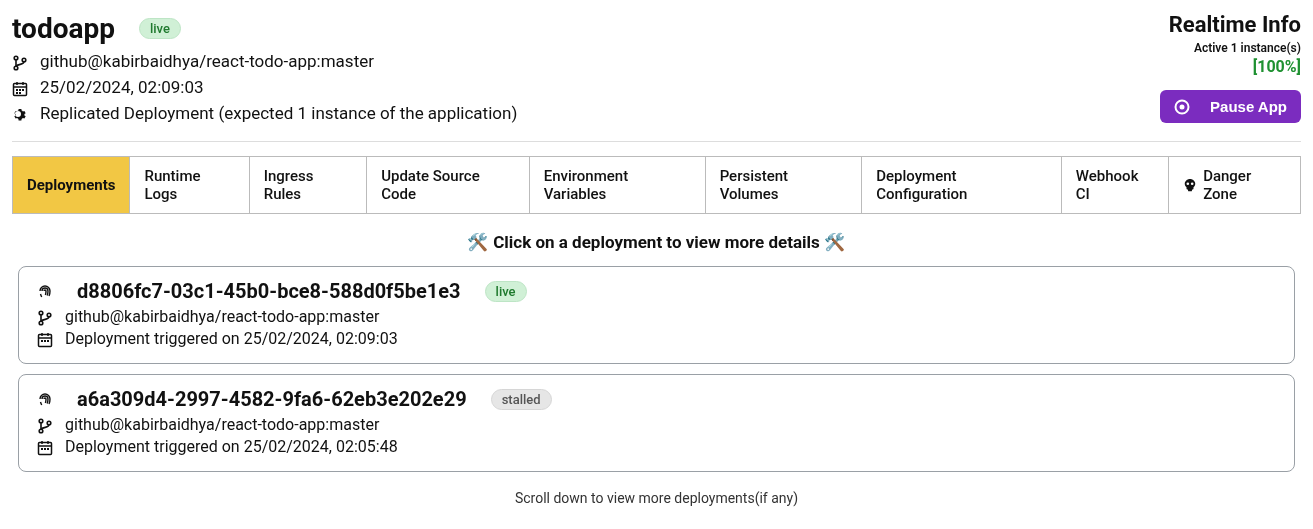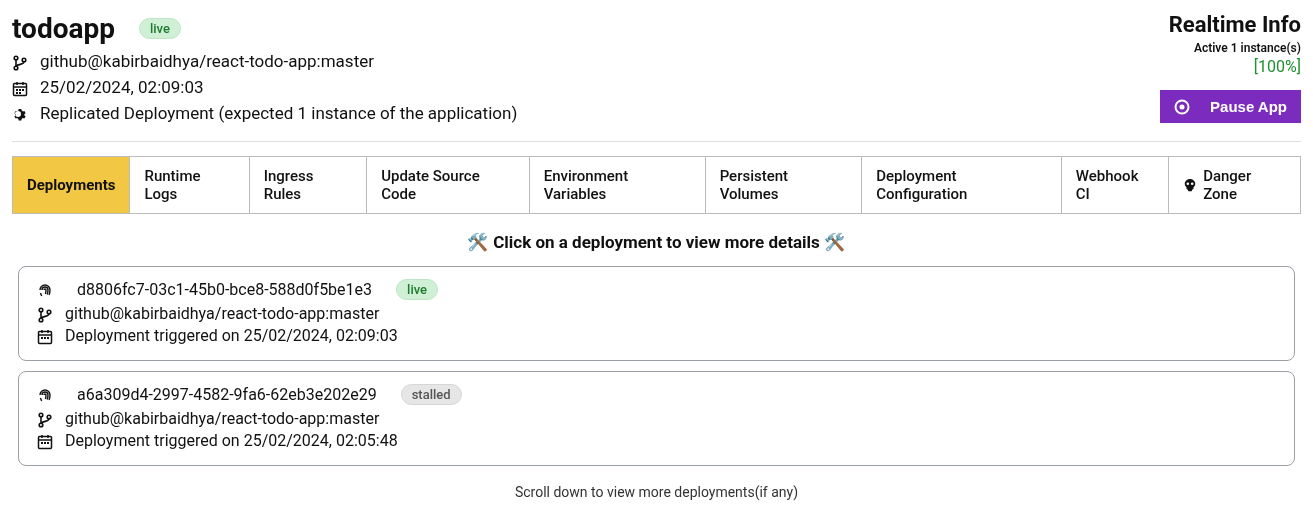--- a/index.html
+++ b/index.html
@@ -57,30 +57,30 @@
       font-size: 22px;
       font-weight: 700;
     }
     .realtime-sub {
       font-size: 12px;
       font-weight: 600;
       margin-top: 4px;
     }
     .realtime-pct {
       font-size: 16px;
-      font-weight: 400;
+      font-weight: 700;
       color: #1f9131;
       margin-top: 2px;
     }
     .pause-btn {
       margin-top: 14px;
       background: #7b2cbf;
       color: #fff;
       border: none;
-      border-radius: 0;
+      border-radius: 6px;
       padding: 8px 14px;
       font-size: 15px;
       font-weight: 700;
       display: inline-flex;
       align-items: center;
       gap: 20px;
       cursor: pointer;
       margin-left: 16px;
     }
     .pause-btn .circ-icon svg { display:block; }
@@ -120,22 +120,22 @@
       border: 1.5px solid #9aa0a6;
       border-radius: 8px;
       padding: 12px 18px;
       margin: 10px 6px;
       cursor: pointer;
     }
     .card .title-line {
       margin-bottom: 4px;
     }
     .deploy-id {
-      font-size: 16px;
-      font-weight: 400;
+      font-size: 20px;
+      font-weight: 700;
     }
     .card .meta-line { font-size: 16px; margin: 3px 0; }
     .scroll-note {
       text-align: center;
       font-size: 14px;
       color: #333;
       margin-top: 18px;
     }
     .icon svg { display:block; }
   </style>

